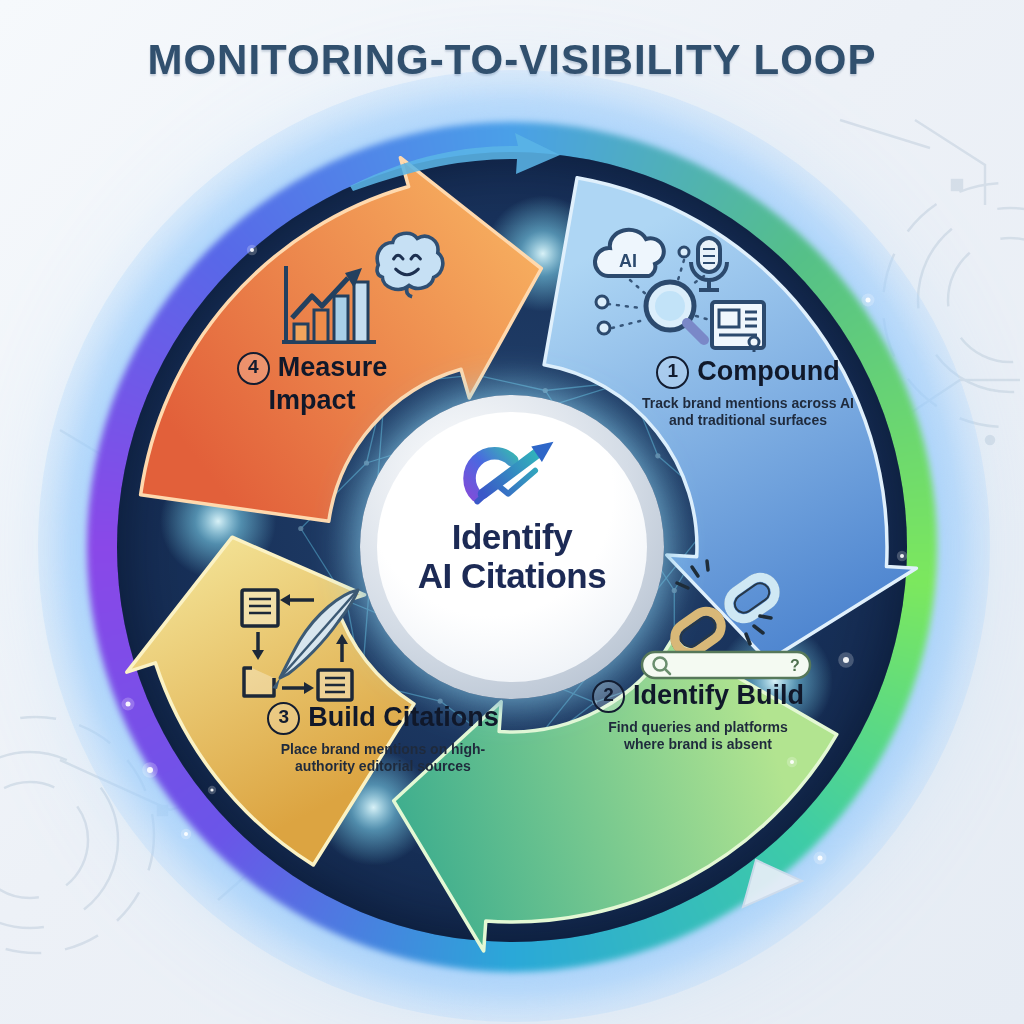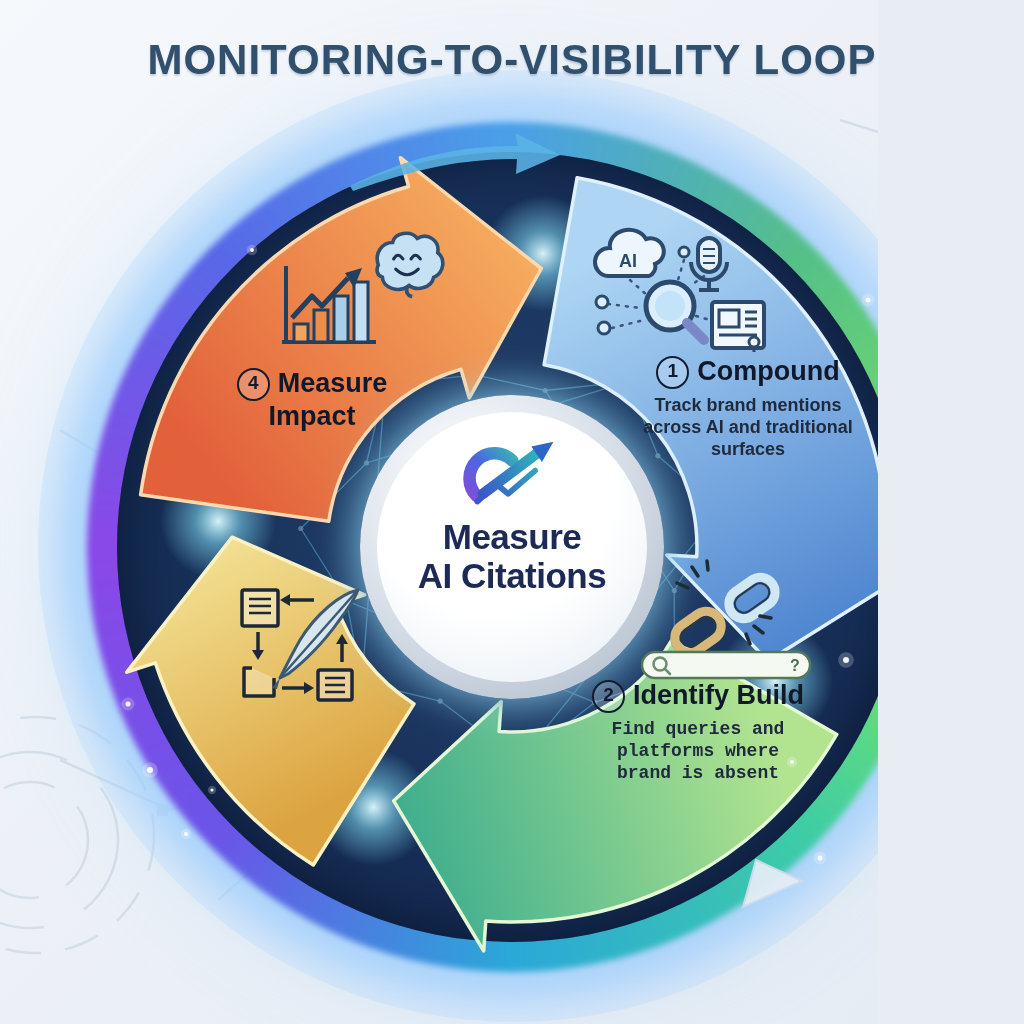--- a/index.html
+++ b/index.html
@@ -1,16 +1,16 @@
 <!DOCTYPE html>
 <html><head>
 <meta charset="utf-8">
 <style>
   html,body{margin:0;padding:0;background:#e8edf4;}
-  #stage{position:relative;width:878px;height:1024px;overflow:hidden;
+  #stage{position:relative;width:1024px;height:1024px;overflow:hidden;
          background:linear-gradient(135deg,#f6f9fc 0%,#edf1f7 45%,#e6ecf4 100%);
          font-family:"Liberation Sans",sans-serif;}
   svg{display:block}
   .abs{position:absolute;}
   
   #title{left:0;top:36px;width:1024px;text-align:center;z-index:8;
          font-size:42px;font-weight:800;letter-spacing:1px;color:#31506e;
          text-shadow:0 2px 2px rgba(40,70,110,.22);}
   
   #halo{left:38px;top:70px;width:952px;height:952px;border-radius:50%;z-index:1;
@@ -32,28 +32,28 @@
         background:radial-gradient(circle at 35% 28%,#ffffff 0%,#d4dce6 55%,#a9b6c7 100%);
         box-shadow:0 0 46px rgba(150,225,255,.85),0 6px 18px rgba(20,40,80,.35);}
   #hub-face{left:377px;top:412px;width:270px;height:270px;border-radius:50%;z-index:5;
         background:radial-gradient(circle at 42% 30%,#ffffff 50%,#eef2f7 82%,#dfe6ee 100%);
         text-align:center;}
   .hub-line{font-size:35px;font-weight:800;line-height:1.1;color:#1c2a55;letter-spacing:-.5px;}
   #hub-logo{margin:22px auto 2px auto;}
   
   .q-text{z-index:6;text-align:center;color:#10182a;}
   .q-head{font-size:27px;font-weight:800;line-height:1.12;margin:0 auto;}
-  .q-desc{font-size:18px;font-weight:600;line-height:1.22;color:#1f2a3c;margin:6px auto 0 auto;}
+  .q-desc{font-size:14px;font-weight:600;line-height:1.22;color:#1f2a3c;margin:6px auto 0 auto;}
   .badge{display:inline-block;width:29px;height:29px;border:2.5px solid #121c30;border-radius:50%;
          font-size:19px;font-weight:700;line-height:25px;text-align:center;vertical-align:3px;
          margin-right:8px;background:rgba(255,255,255,.22);color:#121c30;}
-  #impact-text .q-head{width:230px;margin-top:16px;}
+  #impact-text .q-head{width:230px;}
   #impact-text .q-desc{width:232px;}
   #monitor-text .q-desc{width:218px;}
-  #gaps-text .q-desc{width:215px;font-family:Liberation Mono, monospace;}
+  #gaps-text .q-desc{width:215px;}
   #citations-text .q-desc{width:240px;}
   .q-icons{z-index:6;}
 </style>
 </head>
 <body>
 
 <div id="stage">
 
   <svg id="decor-svg" class="abs" width="1024" height="1024">
     <g stroke="#c9d5e2" fill="none" stroke-width="2.5" opacity="0.65">
@@ -186,21 +186,21 @@
         <linearGradient id="lg-arrow" x1="30" y1="62" x2="100" y2="12" gradientUnits="userSpaceOnUse">
           <stop offset="0" stop-color="#3a58c8"></stop>
             <stop offset="1" stop-color="#2ec8b8"></stop>
         </linearGradient>
       </defs>
       <path d="M 23.6,64.4 A 26 26 0 1 1 60.4,27.6" fill="none" stroke="url(#lg-swoosh)" stroke-width="13" stroke-linecap="round"></path>
       <polyline points="24,70 44,52 56,62 84,38" fill="none" stroke="url(#lg-arrow)" stroke-width="6" stroke-linejoin="round" stroke-linecap="round"></polyline>
       <path d="M 30,62 L 86,20" stroke="url(#lg-arrow)" stroke-width="11" stroke-linecap="round"></path>
       <polygon points="103,8 91,29 80,13" fill="#2e66c8"></polygon>
     </svg>
-    <div class="hub-line">Measure</div>
+    <div class="hub-line">Identify</div>
     <div class="hub-line">AI Citations</div>
   </div>
 
   <svg class="abs q-icons" style="left:586px;top:224px" width="180" height="138" viewBox="0 0 180 138">
     <g stroke="#2c4a6e" stroke-width="2.5" stroke-dasharray="2,7" stroke-linecap="round" fill="none" opacity=".9">
       <path d="M44,56 L62,72"></path>
         <path d="M98,36 L92,56"></path>
         <path d="M22,80 L54,84"></path>
       <path d="M26,104 L58,96"></path>
         <path d="M110,92 L124,96"></path>
@@ -277,20 +277,26 @@
       <polygon points="28,76 22,66 34,66"></polygon>
       <polygon points="84,104 74,98 74,110"></polygon>
       <polygon points="112,50 106,60 118,60"></polygon>
     </g>
     <g>
       <path d="M128,6 C110,10 86,30 70,56 C62,70 56,82 50,94 L58,90 C74,78 94,58 108,38 C118,25 125,14 128,6 Z" fill="#d8e6ee" stroke="#3c5a74" stroke-width="3" stroke-linejoin="round"></path>
       <path d="M50,94 L126,8" stroke="#3c5a74" stroke-width="2.5"></path>
       <path d="M50,94 l-8,10 l5,1 z" fill="#3c5a74"></path>
     </g>
   </svg>
+  <div id="citations-text" class="abs q-text" style="left:228px;top:702px;width:310px">
+    <div class="q-head">
+      <span class="badge">3</span><span>Build Citations</span>
+    </div>
+    <div class="q-desc">Place brand mentions on high-authority editorial sources</div>
+  </div>
 
   <svg class="abs q-icons" style="left:636px;top:558px" width="180" height="124" viewBox="0 0 180 124">
     <g>
       <g transform="rotate(-35 116 40)">
         <rect x="88" y="22" width="56" height="36" rx="18" fill="none" stroke="#26384a" stroke-width="2.5"></rect>
         <rect x="91" y="25" width="50" height="30" rx="15" fill="none" stroke="#cfe8f4" stroke-width="9"></rect>
         <rect x="97" y="31" width="38" height="18" rx="9" fill="none" stroke="#26384a" stroke-width="2"></rect>
       </g>
       <g transform="rotate(-35 62 74)">
         <rect x="34" y="56" width="56" height="36" rx="18" fill="none" stroke="#26384a" stroke-width="2.5"></rect>

